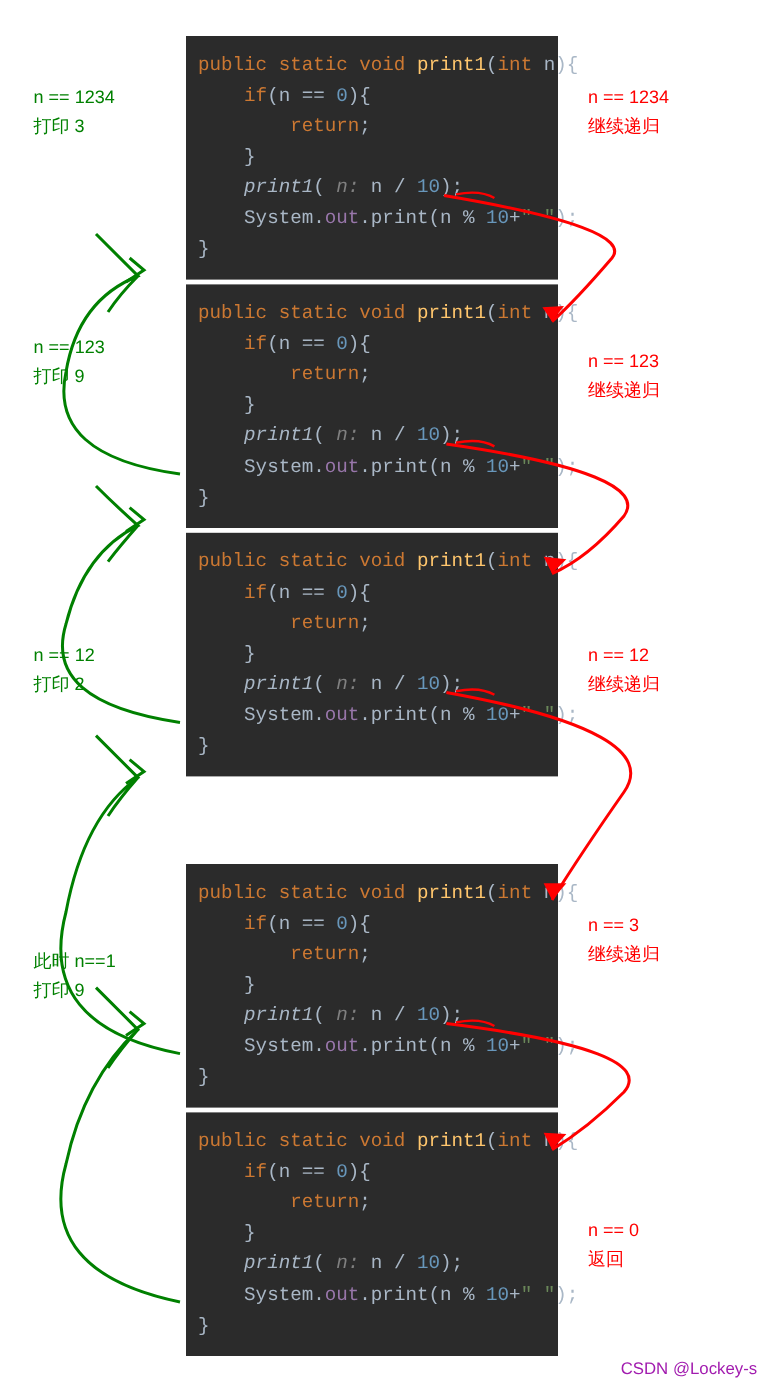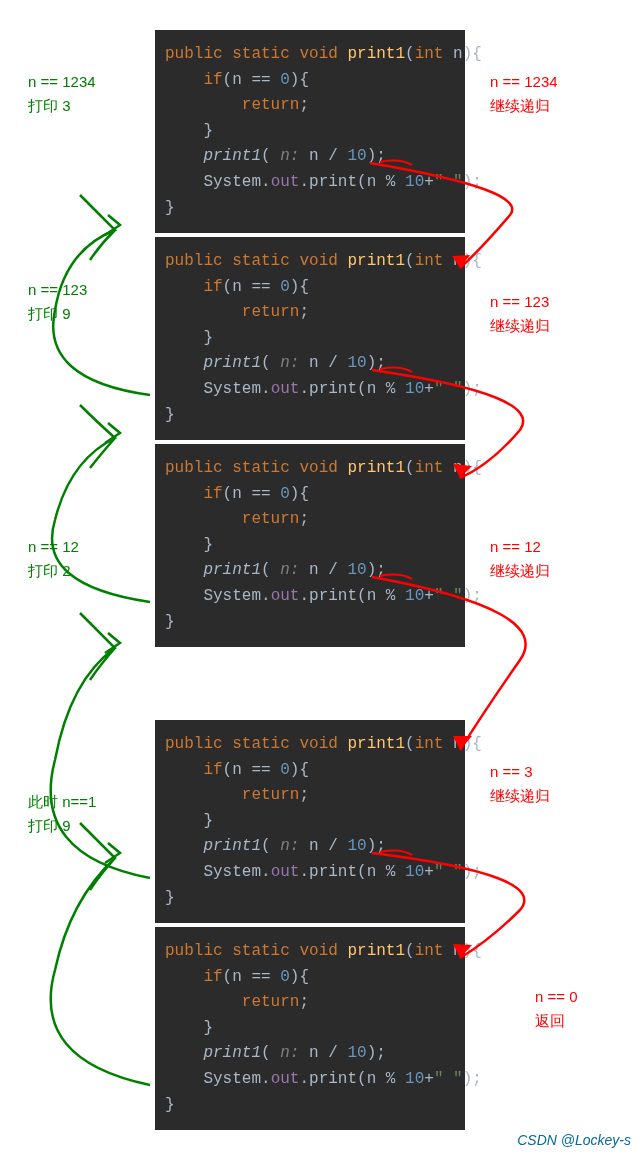--- a/index.html
+++ b/index.html
@@ -44,23 +44,22 @@
 .right-note {
   position: absolute;
   color: #ff0000;
   font-size: 15px;
   line-height: 1.6;
 }
 .watermark {
   position: absolute;
   right: 12px;
   bottom: 8px;
-  color: #0369a1;
+  color: #a21caf;
   font-size: 14px;
-  font-style: italic;
 }
 svg.arrows {
   position: absolute;
   left: 0; top: 0;
   width: 643px;
   height: 1156px;
   pointer-events: none;
 }
 </style>
 </head>
@@ -137,21 +136,21 @@
       <div>继续递归</div>
     </div>
     <div class="right-note" style="left: 490px; top: 535px;">
       <div>n == 12</div>
       <div>继续递归</div>
     </div>
     <div class="right-note" style="left: 490px; top: 760px;">
       <div>n == 3</div>
       <div>继续递归</div>
     </div>
-    <div class="right-note" style="left: 490px; top: 985px; margin-left: 45px;">
+    <div class="right-note" style="left: 490px; top: 1014px;">
       <div>n == 0</div>
       <div>返回</div>
     </div>
   </div>
 
 <svg class="arrows">
 
   <path d="M 370 163 Q 530 190 510 215 Q 480 250 460 268" stroke="red" stroke-width="2.5" fill="none"></path>
   <polygon points="460,268 470,255 452,256" fill="red"></polygon>
   <path d="M 372 370 Q 545 395 520 430 Q 490 465 460 478" stroke="red" stroke-width="2.5" fill="none"></path>

